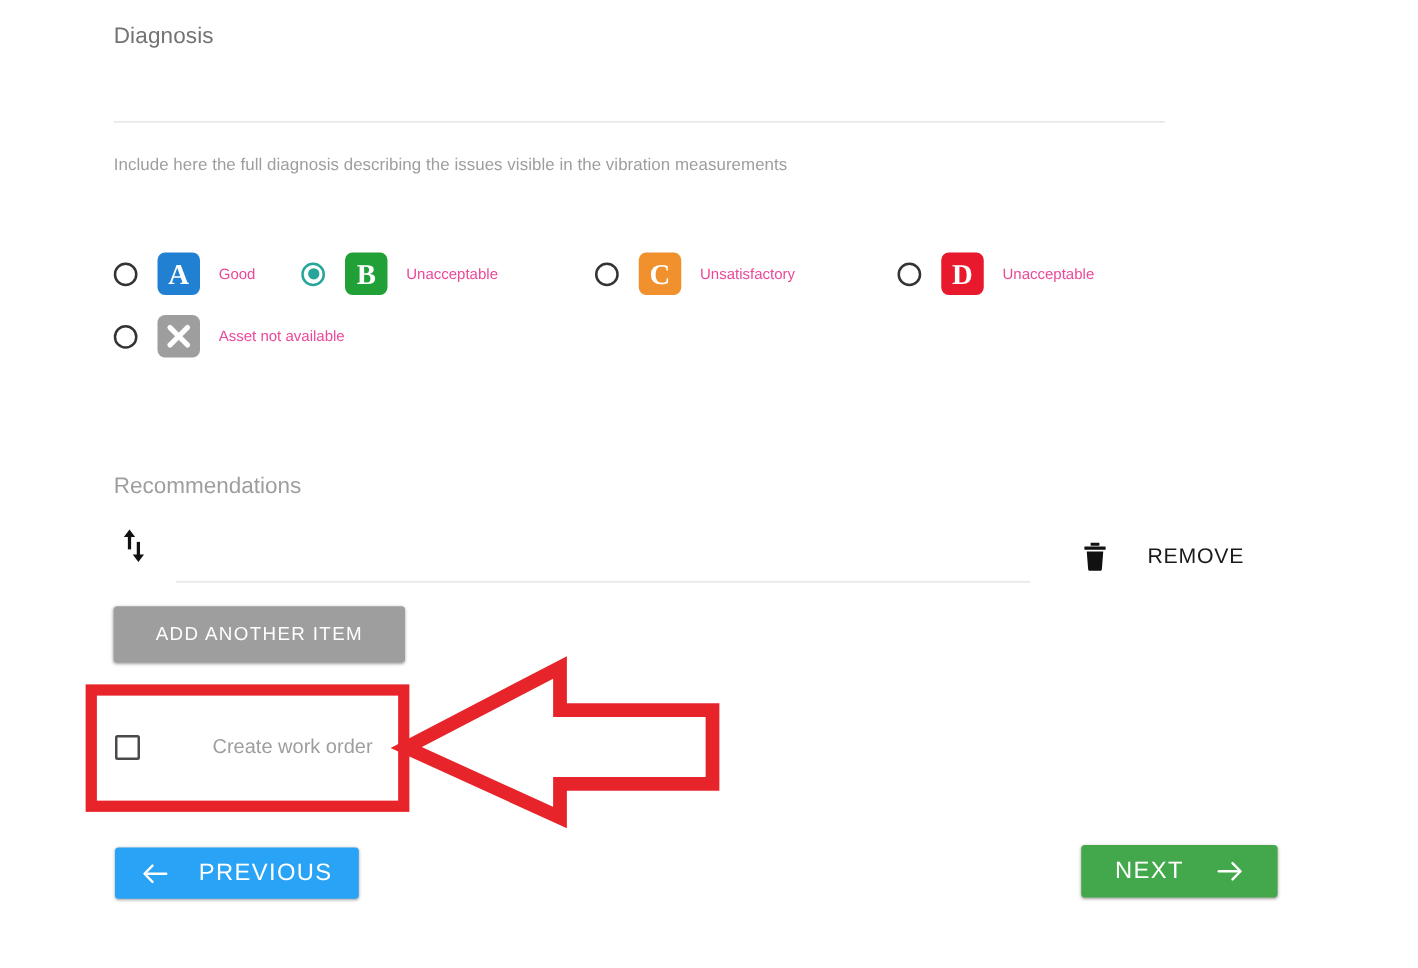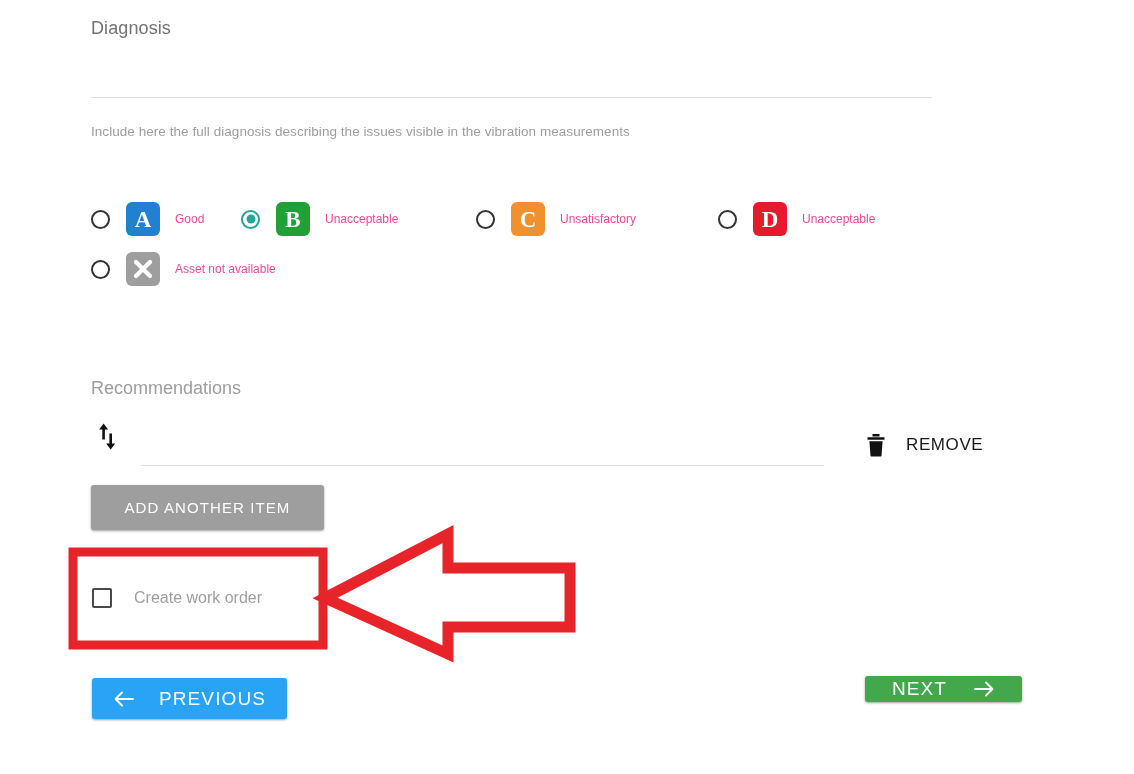--- a/index.html
+++ b/index.html
@@ -177,21 +177,21 @@
     border: none;
     cursor: pointer;
     padding: 0;
   }
   .trash-icon {
     width: 20px;
     height: 23px;
     flex: none;
   }
   .remove-label {
-    margin-left: 20px;
+    margin-left: 32px;
     font-size: 17px;
     letter-spacing: 0.6px;
     color: #1a1a1a;
     font-family: "Liberation Sans", sans-serif;
   }
 
   .add-item-btn {
     position: absolute;
     left: 0px;
     top: 107px;
@@ -210,20 +210,21 @@
   }
 
   
   .work-order-row {
     position: absolute;
     left: 92px;
     top: 583px;
     display: flex;
     align-items: center;
     height: 30px;
+    gap: 36px;
   }
   .checkbox-box {
     width: 20px;
     height: 20px;
     border: 2px solid #4a4a4a;
     border-radius: 2px;
     box-sizing: border-box;
     background: transparent;
     flex: none;
     cursor: pointer;
@@ -258,21 +259,21 @@
     align-items: center;
     justify-content: center;
     cursor: pointer;
     box-shadow: 0 1px 3px rgba(0,0,0,0.22), 0 1px 2px rgba(0,0,0,0.18);
   }
   .next-btn {
     position: absolute;
     left: 865px;
     top: 676px;
     width: 157px;
-    height: 26px;
+    height: 42px;
     background: #42a84b;
     border: none;
     border-radius: 3px;
     color: #ffffff;
     display: flex;
     align-items: center;
     justify-content: center;
     cursor: pointer;
     box-shadow: 0 1px 3px rgba(0,0,0,0.22), 0 1px 2px rgba(0,0,0,0.18);
     text-align: center;

